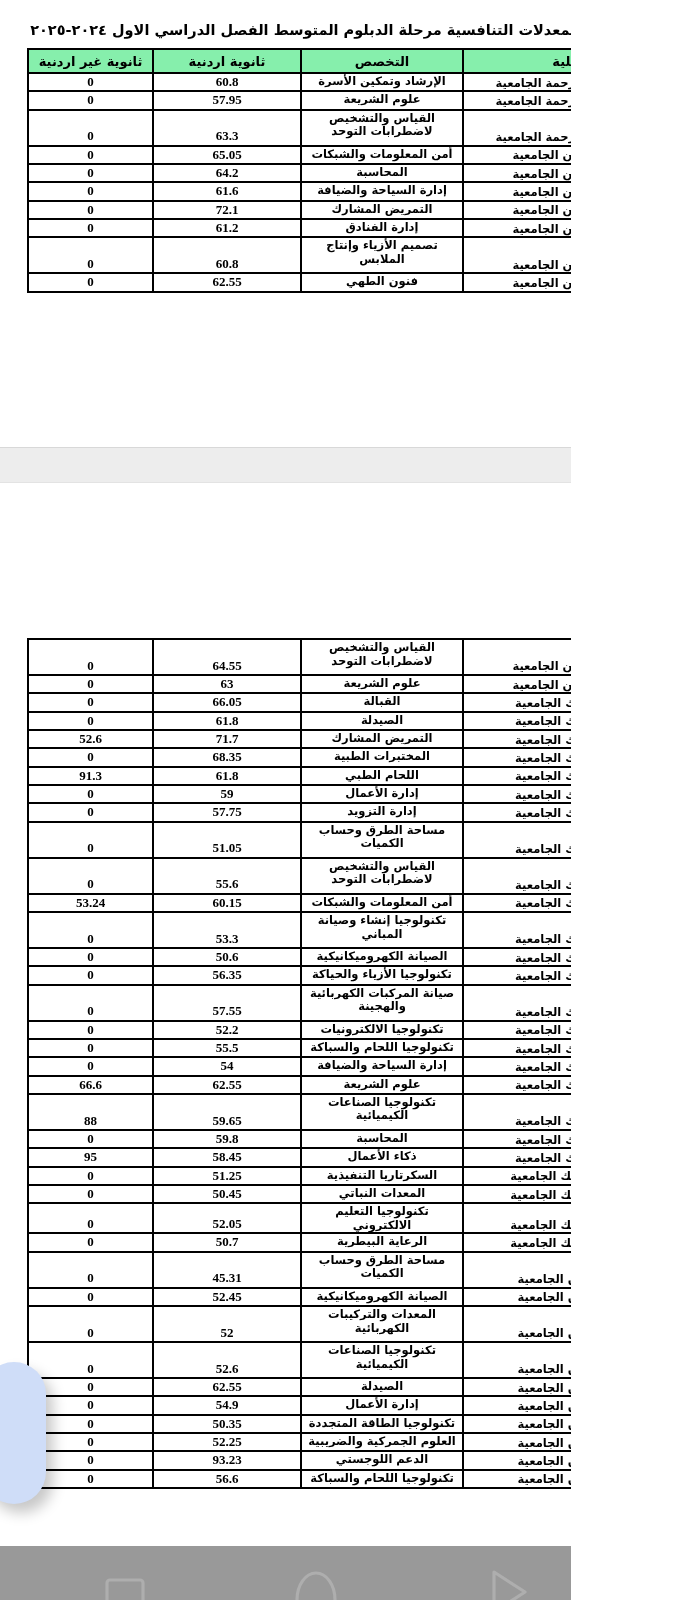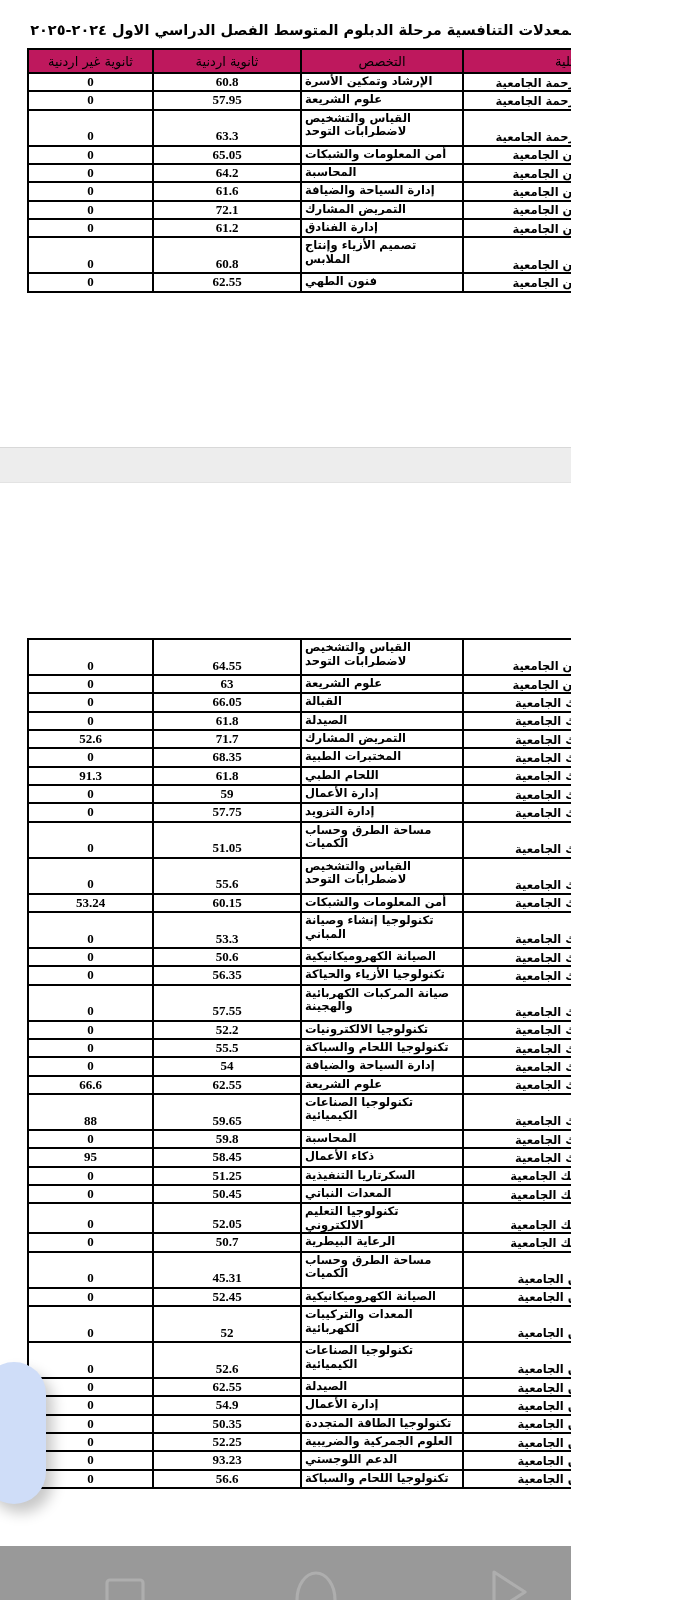--- a/index.html
+++ b/index.html
@@ -13,28 +13,28 @@
     font-weight:bold;font-size:14.5px;letter-spacing:-0.2px;
   }
   table.grid{
     position:absolute;left:27px;border-collapse:collapse;direction:rtl;
     table-layout:fixed;width:649px;
   }
   #table1{top:48px;}
   #table2{top:638px;}
   .grid th,.grid td{border:2px solid #000;padding:0 3px;overflow:hidden;}
   .grid th{
-    background:#be185d;font-size:13px;font-weight:normal;height:22px;
+    background:#86efac;font-size:13px;font-weight:bold;height:22px;
     text-align:center;vertical-align:middle;
   }
   .grid td{font-weight:bold;font-size:11.5px;line-height:1.18;}
   tr.row{height:18px;}
   tr.row.tall{height:36px;}
   td.college{text-align:center;vertical-align:bottom;padding-bottom:0;}
-  td.major{text-align:left;vertical-align:top;padding-top:1px;}
+  td.major{text-align:center;vertical-align:top;padding-top:1px;}
   td.num{
     font-family:"Liberation Serif",serif;font-size:13px;
     text-align:center;vertical-align:bottom;padding-bottom:1px;
   }
   .page-separator{
     position:absolute;left:0;top:447px;width:693px;height:34px;
     background:#ededed;border-top:1px solid #d8d8d8;border-bottom:1px solid #e3e3e3;
   }
   .bubble{
     position:absolute;left:-18px;top:1362px;width:64px;height:142px;

